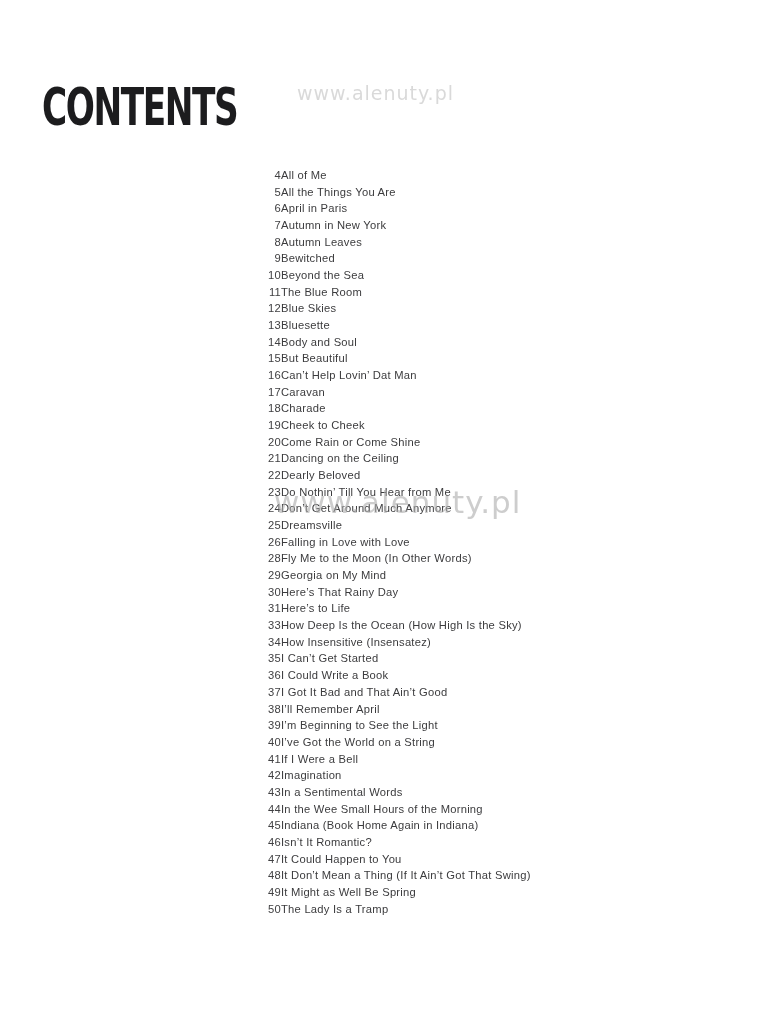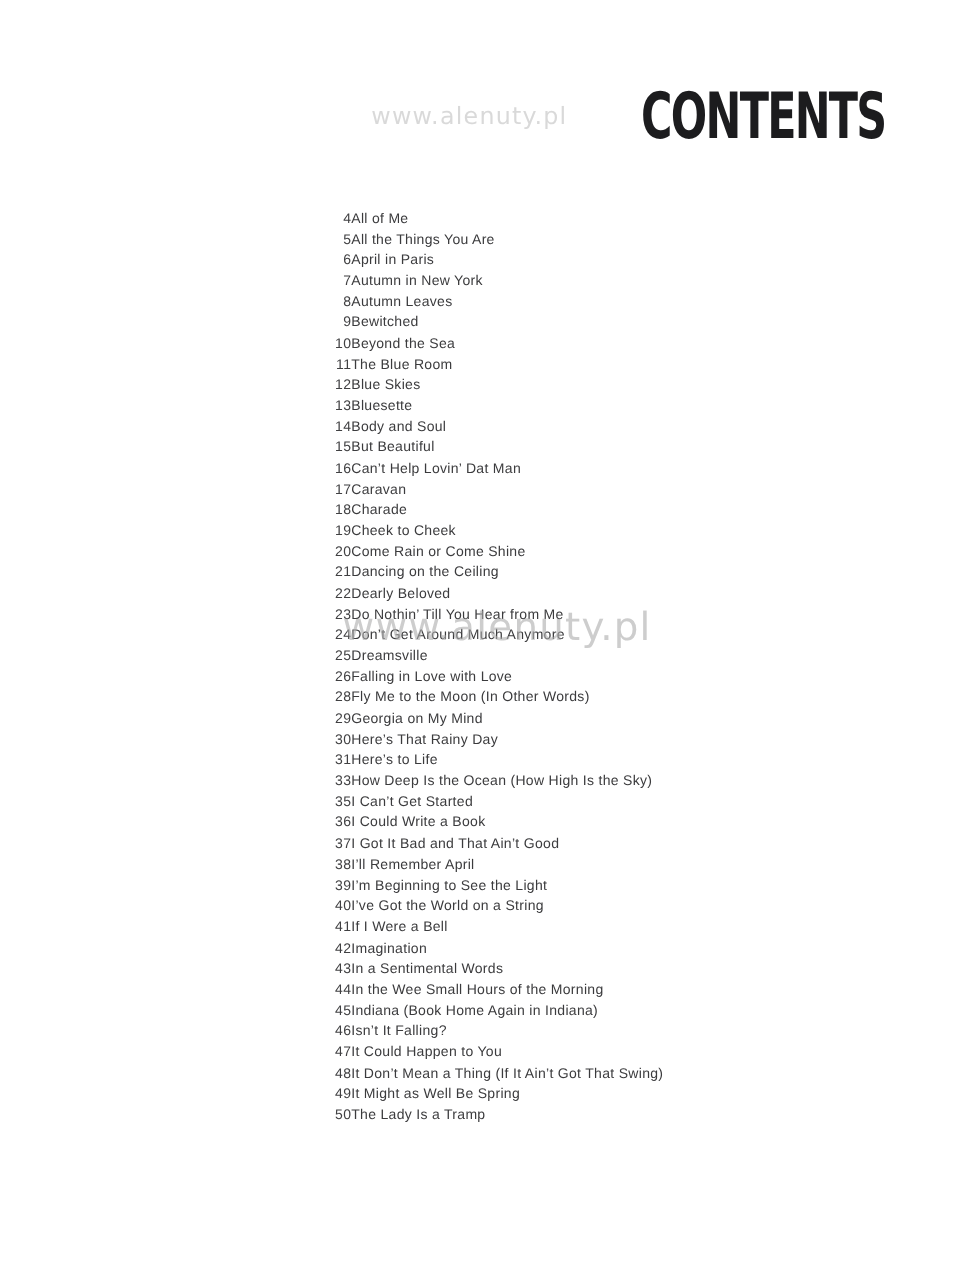--- a/index.html
+++ b/index.html
@@ -9,23 +9,23 @@
     font-family: "Liberation Sans", sans-serif;
     overflow: hidden;
   }
   .page {
     position: relative;
     width: 768px; height: 1024px;
     background: #ffffff;
   }
   .title-wrap {
     position: absolute;
-    left: 0; top: 68px;
+    left: 0; top: 82px;
     width: 750px;
-    text-align: right;
+    text-align: left;
     z-index: 2;
   }
   .title {
     display: inline-block;
     font-family: "DejaVu Sans", sans-serif;
     font-weight: 700;
     font-size: 49px;
     line-height: 1;
     color: #1c1c1e;
     letter-spacing: -2px;
@@ -197,20 +197,24 @@
       </div>
       <div class="row">
         <span class="num">31</span>
         <span class="song">Here’s to Life</span>
       </div>
       <div class="row">
         <span class="num">33</span>
         <span class="song">How Deep Is the Ocean (How High Is the Sky)</span>
       </div>
       <div class="row">
+        <span class="num">34</span>
+        <span class="song">How Insensitive (Insensatez)</span>
+      </div>
+      <div class="row">
         <span class="num">35</span>
         <span class="song">I Can’t Get Started</span>
       </div>
       <div class="row">
         <span class="num">36</span>
         <span class="song">I Could Write a Book</span>
       </div>
       <div class="row">
         <span class="num">37</span>
         <span class="song">I Got It Bad and That Ain’t Good</span>
@@ -242,21 +246,21 @@
       <div class="row">
         <span class="num">44</span>
         <span class="song">In the Wee Small Hours of the Morning</span>
       </div>
       <div class="row">
         <span class="num">45</span>
         <span class="song">Indiana (Book Home Again in Indiana)</span>
       </div>
       <div class="row">
         <span class="num">46</span>
-        <span class="song">Isn’t It Falling?</span>
+        <span class="song">Isn’t It Romantic?</span>
       </div>
       <div class="row">
         <span class="num">47</span>
         <span class="song">It Could Happen to You</span>
       </div>
       <div class="row">
         <span class="num">48</span>
         <span class="song">It Don’t Mean a Thing (If It Ain’t Got That Swing)</span>
       </div>
       <div class="row">

